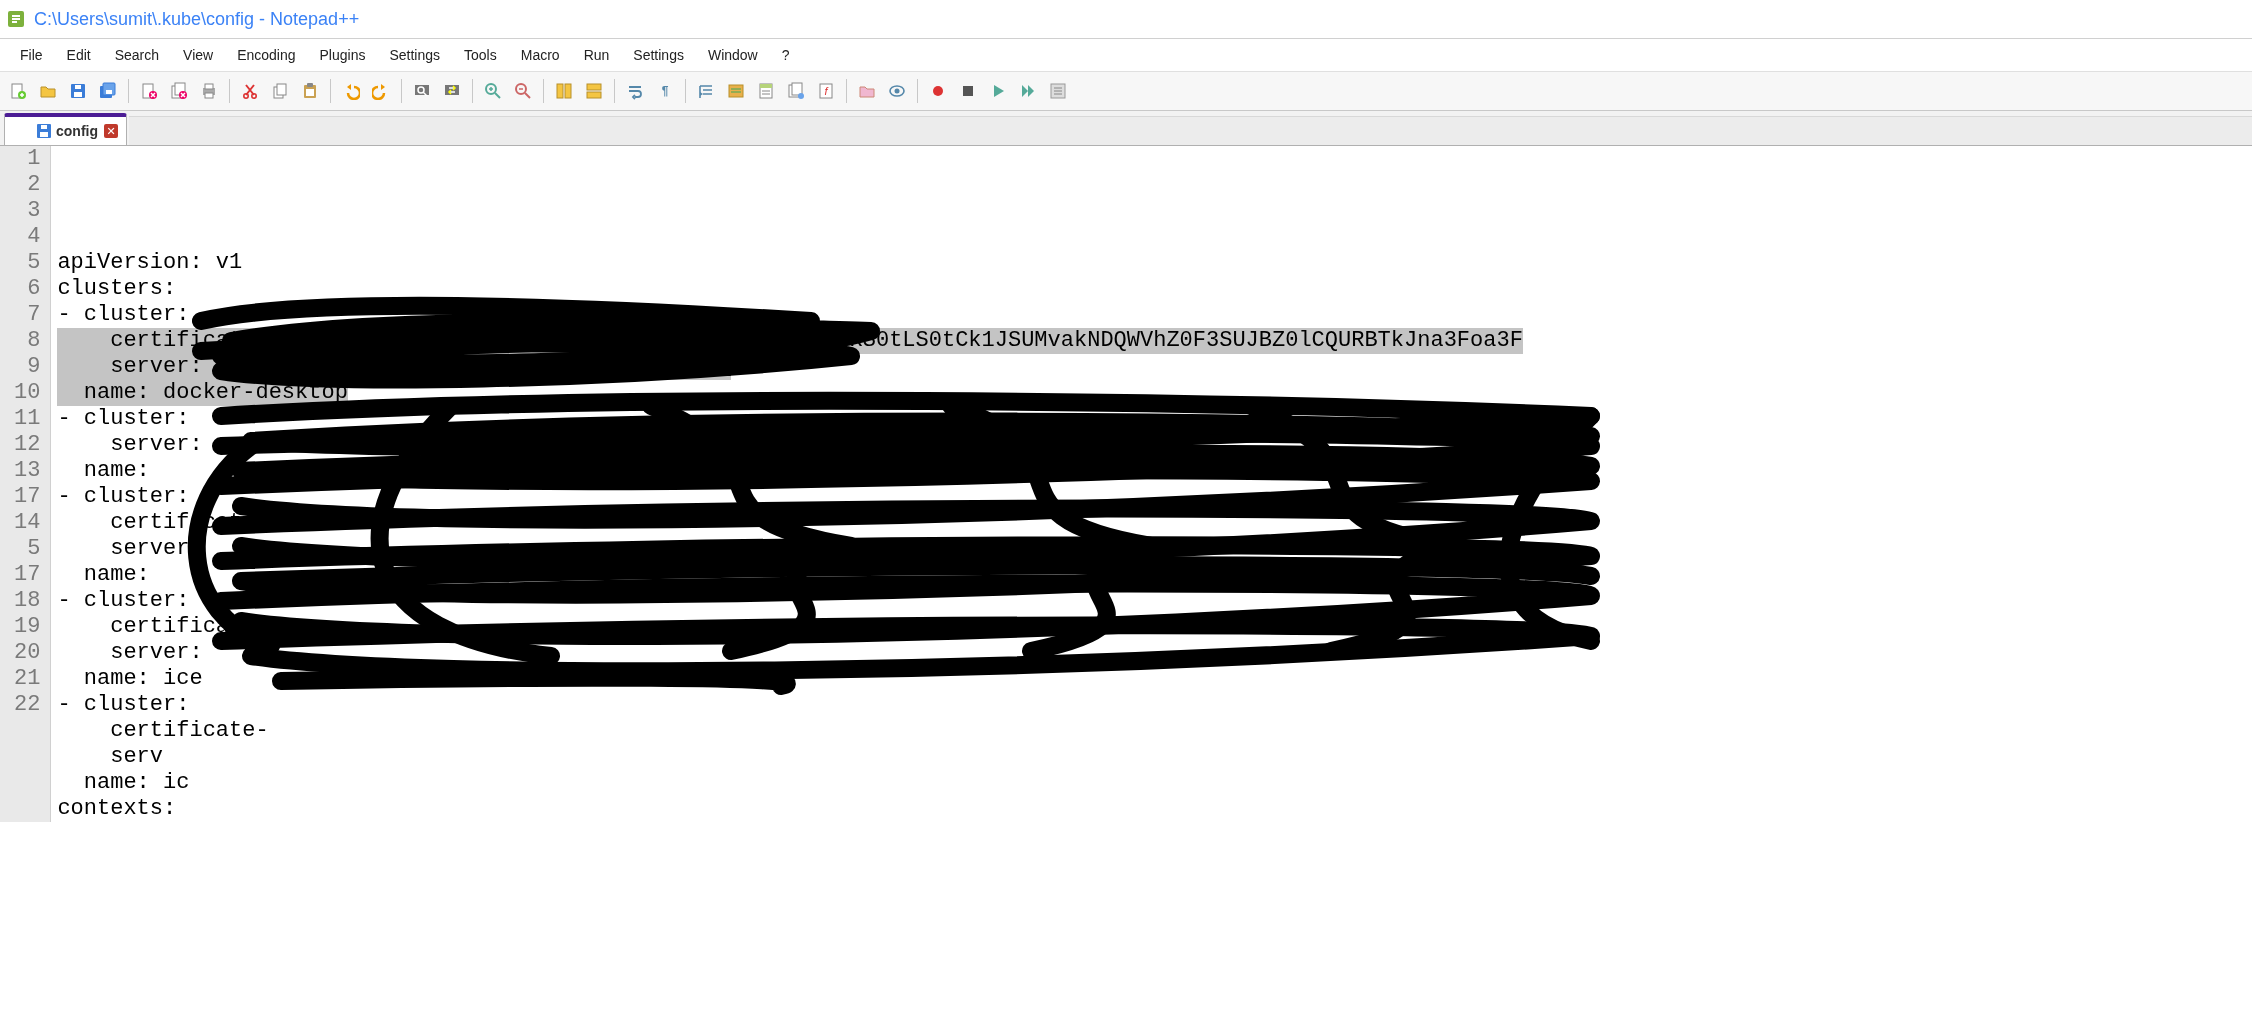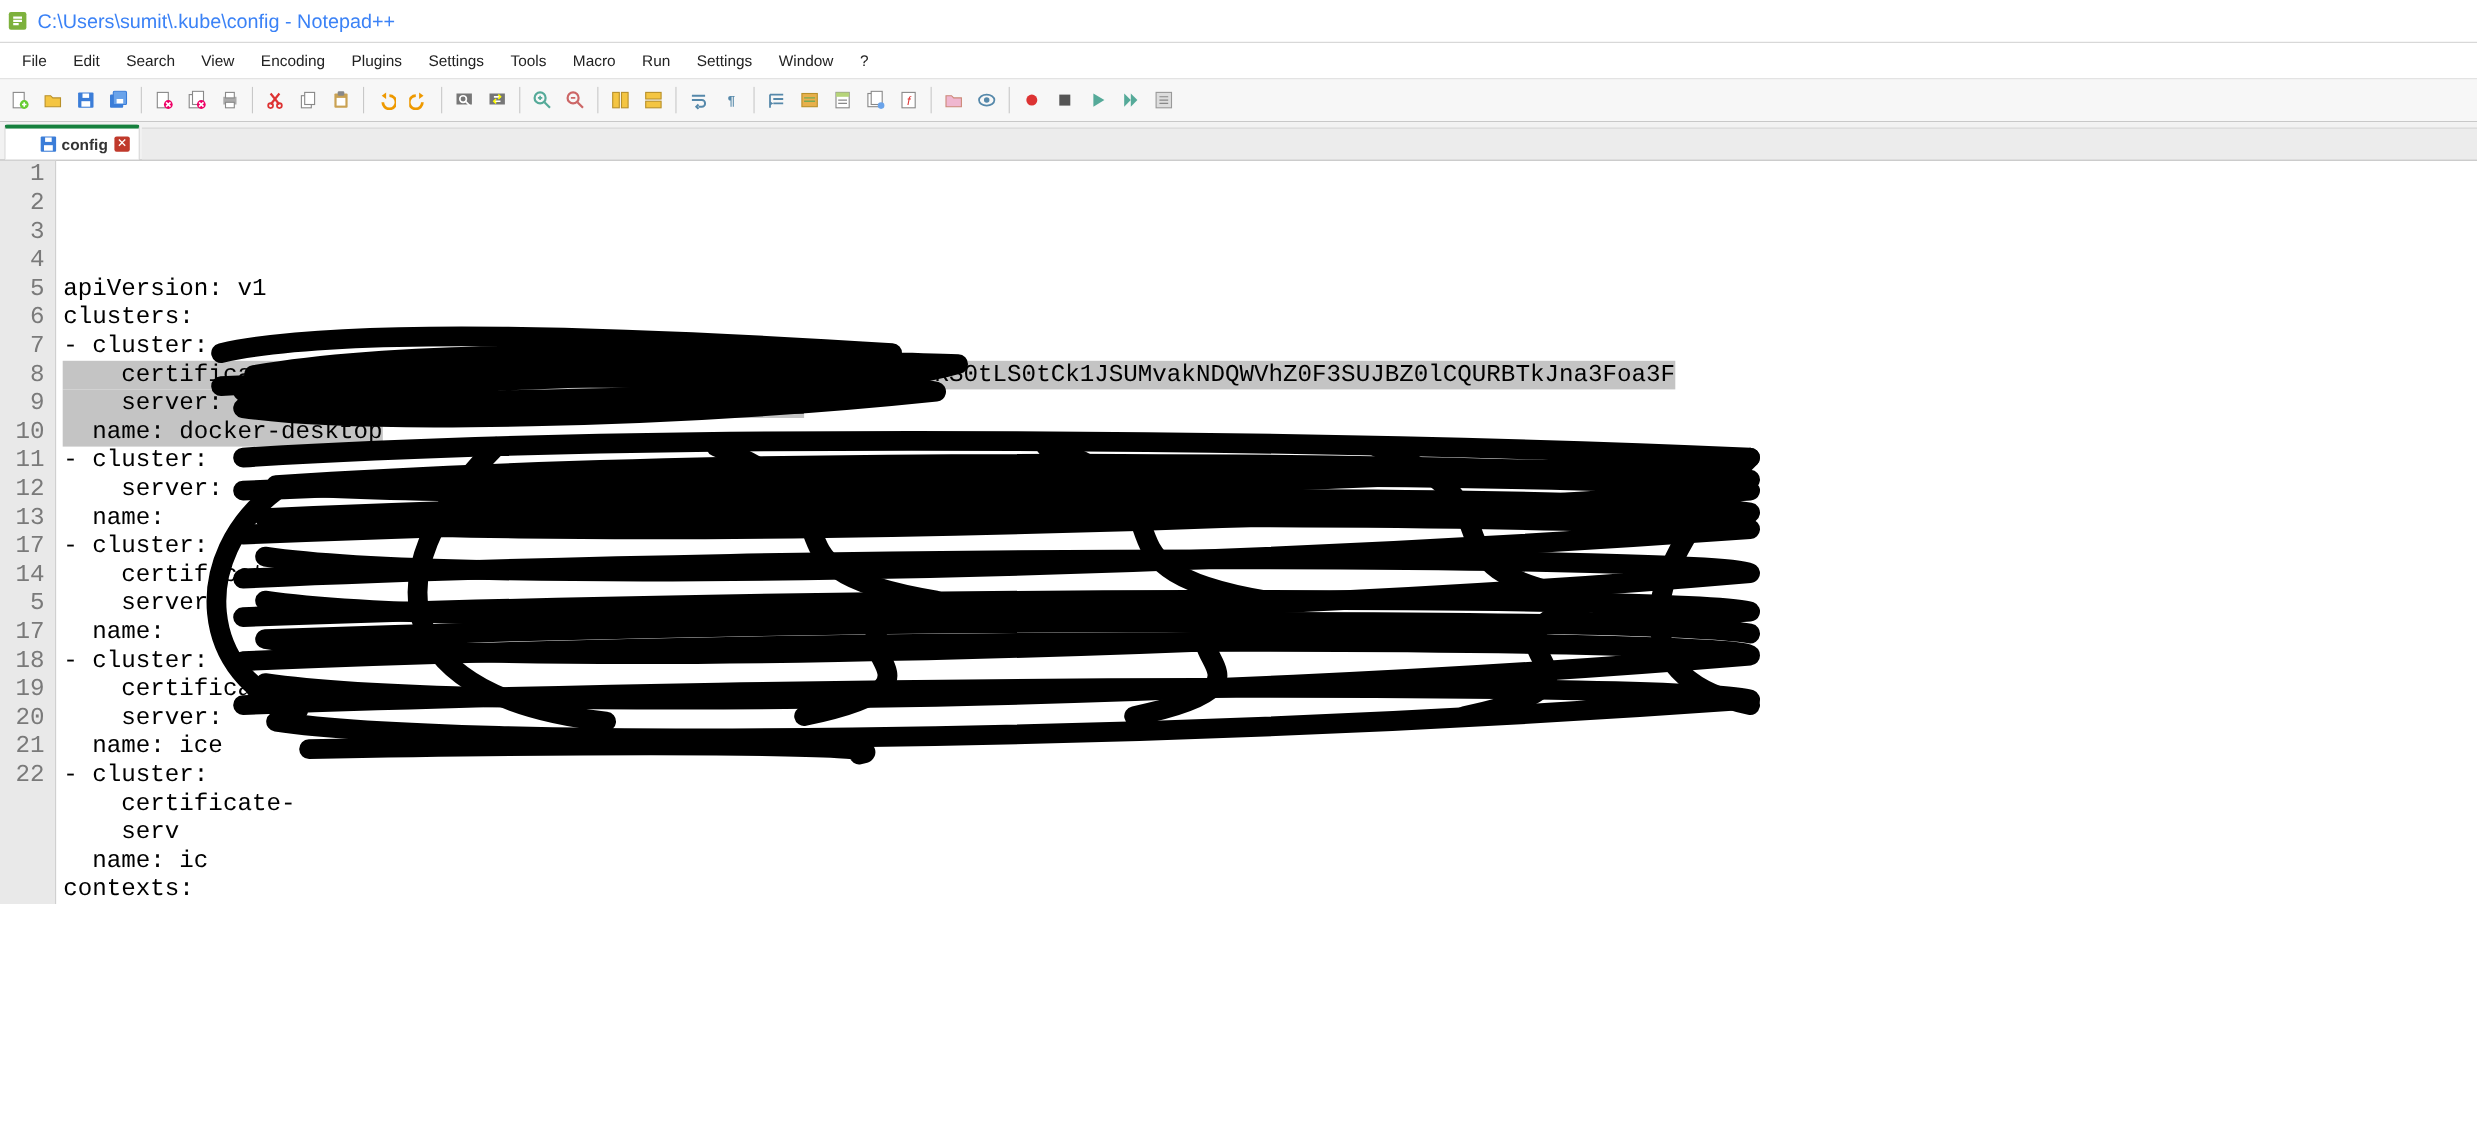--- a/index.html
+++ b/index.html
@@ -11,21 +11,21 @@
   
   .menubar { display:flex; align-items:center; height:32px; padding:0 8px; background:#fff; }
   .menubar .menu-item { padding:4px 12px; font-size:14px; color:#222; cursor:default; }
   
   .toolbar { display:flex; align-items:center; height:34px; padding:2px 4px; background:#f7f7f7; border-top:1px solid #e0e0e0; border-bottom:1px solid #c8c8c8; gap:2px; }
   .tbtn { width:26px; height:26px; display:flex; align-items:center; justify-content:center; border:1px solid transparent; border-radius:3px; cursor:default; }
   .tsep { width:1px; height:24px; background:#c8c8c8; margin:0 4px; }
   
   .tabstrip { display:flex; align-items:flex-end; height:30px; background:#f2f2f2; border-bottom:1px solid #b0b0b0; padding-left:4px; padding-top:4px; }
   .tab { display:flex; align-items:center; height:28px; background:#fff; border:1px solid #b0b0b0; border-bottom:none; border-radius:3px 3px 0 0; padding:0 8px; margin-right:2px; position:relative; }
-  .tab.active { border-top:4px solid #15803d; padding-top:0;padding-left:31px; }
+  .tab.active { border-top:4px solid #4c1d95; padding-top:0;padding-left:31px; }
   .tab .tab-icon { width:16px; height:16px; margin-right:4px; }
   .tab .tab-label { font-size:14px; font-weight:600; color:#333; }
   .tab .tab-close { margin-left:6px; width:14px; height:14px; background:#c0392b; border-radius:2px; display:flex; align-items:center; justify-content:center; color:#fff; font-size:11px; line-height:1; }
   
   .tabfiller { flex:1; height:28px; background:#ececec; border-top:1px solid #d8d8d8; }
   
   .editor { display:flex; font-family: Consolas, "Courier New", monospace; font-size:22px; line-height:26px; width:100%; overflow:hidden; position:relative; }
   .gutter { background:#e9e9e9; color:#7a7a7a; text-align:right; padding:0 10px 0 14px; user-select:none; border-right:1px solid #d0d0d0; }
   .gutter div { height:26px; }
   .code { flex:1; position:relative; white-space:pre; padding-left:6px; }

